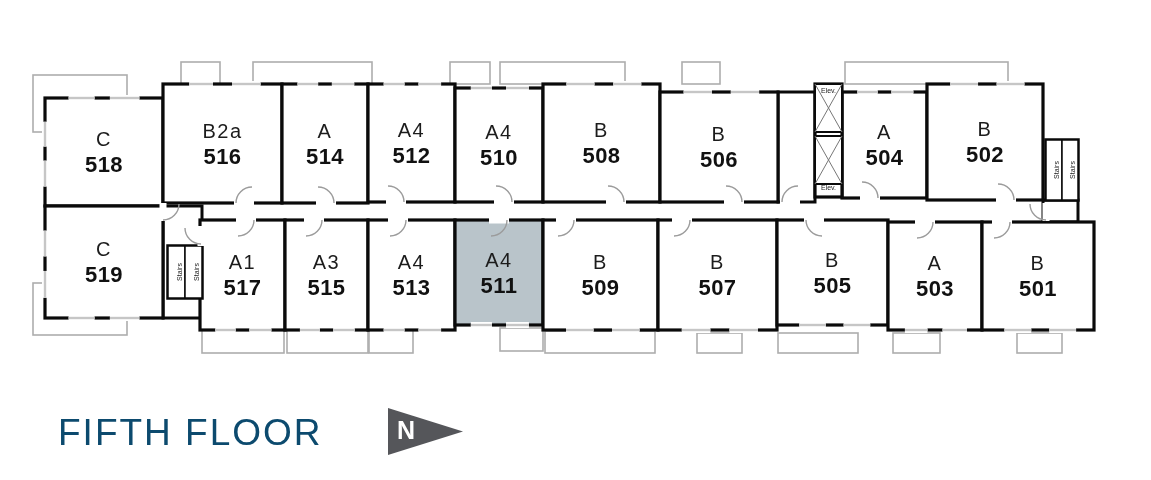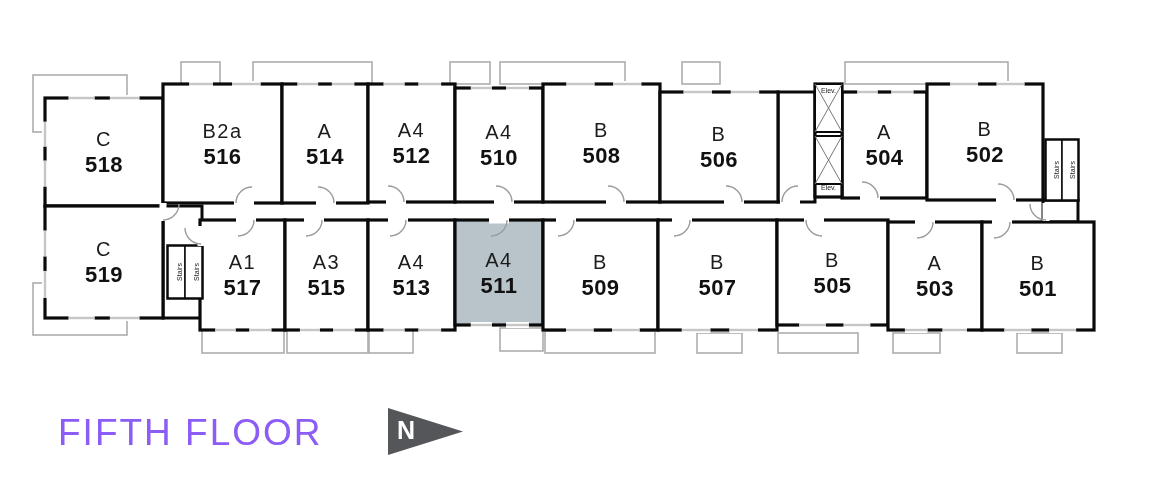--- a/index.html
+++ b/index.html
@@ -5,21 +5,21 @@
   html,body{margin:0;padding:0;background:#fff;}
   .stage{position:relative;width:1151px;height:480px;background:#fff;overflow:hidden;
          font-family:"Liberation Sans",sans-serif;}
   .plan-svg{position:absolute;left:0;top:0;}
   .rtype{font-family:"Liberation Sans",sans-serif;font-size:20px;letter-spacing:1.5px;
          fill:#1c1c1c;text-anchor:middle;}
   .rnum{font-family:"Liberation Sans",sans-serif;font-size:22px;font-weight:700;
         letter-spacing:0.5px;fill:#111;text-anchor:middle;}
   .tiny{font-family:"Liberation Sans",sans-serif;font-size:7px;fill:#222;text-anchor:middle;}
   .footer-title{position:absolute;left:58px;top:412px;font-size:37px;letter-spacing:2px;
-        color:#8b5cf6;font-weight:400;}
+        color:#0c4a6e;font-weight:400;}
   .north{position:absolute;left:388px;top:408px;width:75px;height:47px;}
   .north svg{position:absolute;left:0;top:0;}
   .north .n-label{position:absolute;left:9px;top:50%;transform:translateY(-54%);
         color:#fff;font-size:25px;font-weight:700;}
 </style>
 </head>
 <body>
 
 <div class="stage">
   <svg class="plan-svg" width="1151" height="480" viewBox="0 0 1151 480">

